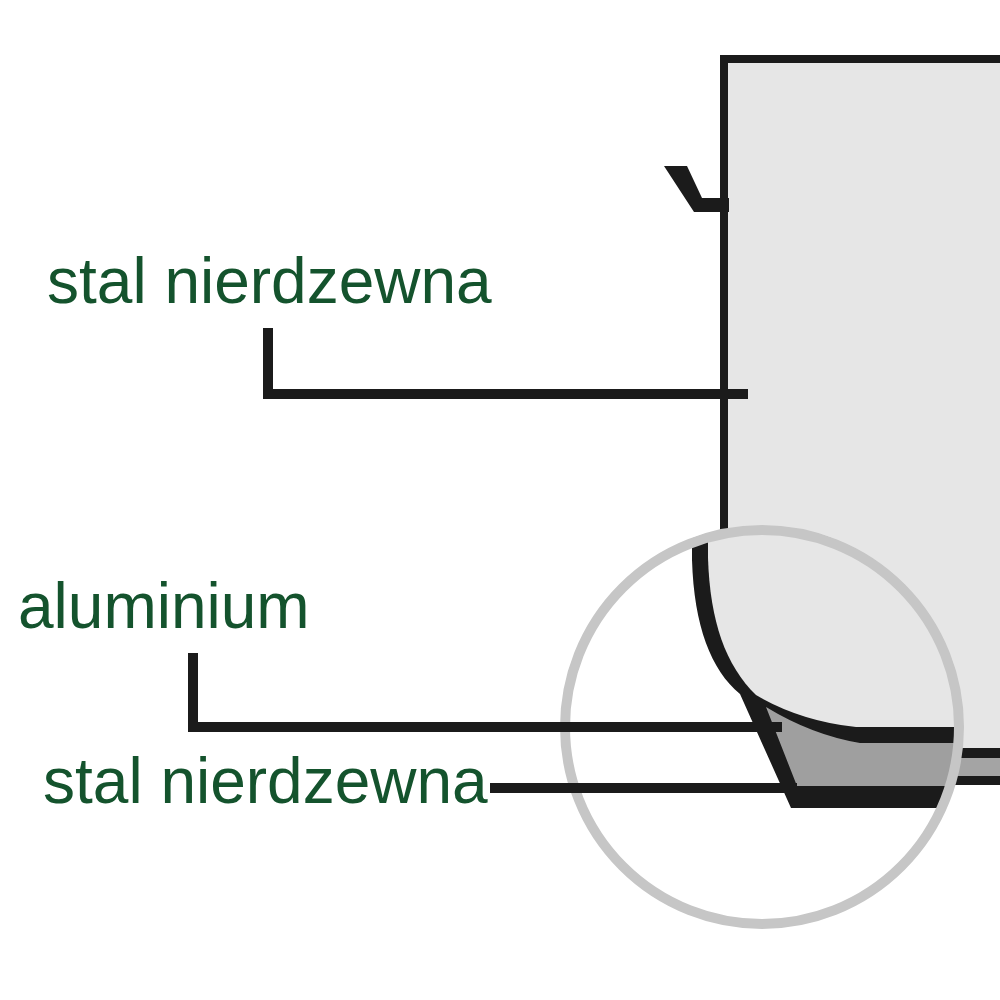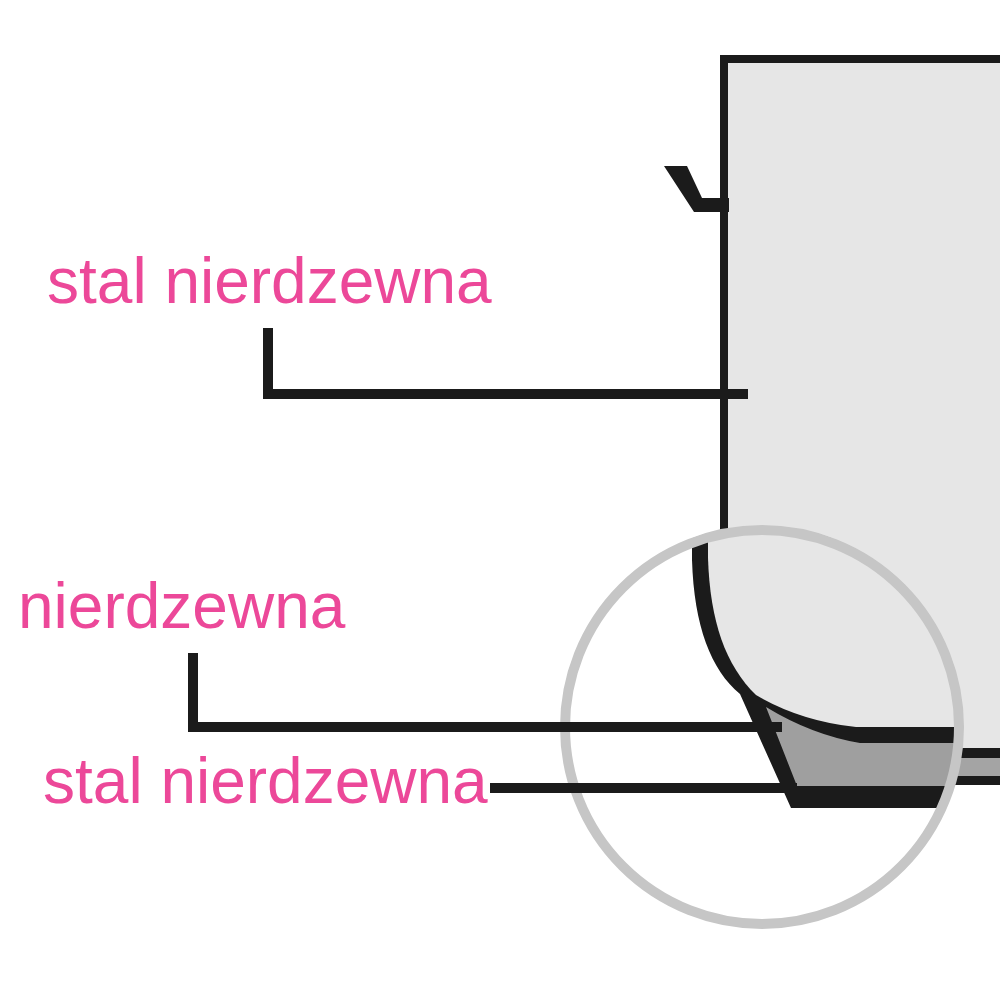--- a/index.html
+++ b/index.html
@@ -13,21 +13,21 @@
   }
   .stage svg {
     position: absolute;
     left: 0; top: 0;
   }
   .mat-label {
     position: absolute;
     font-size: 64px;
     line-height: 62px;
     letter-spacing: 0px;
-    color: #ec4899;
+    color: #14532d;
     white-space: nowrap;
   }
   .label-steel-top   { left: 47px;  top: 250px; }
   .label-aluminium   { left: 18px;  top: 575px; }
   .label-steel-bottom{ left: 43px;  top: 750px; }
 </style>
 </head>
 <body>
 
 <div class="stage">
@@ -67,16 +67,16 @@
 
     <circle cx="762" cy="727" r="197" fill="none" stroke-width="10" stroke="#c6c6c6"></circle>
 
     <path d="M 268,328 L 268,394 L 748,394" fill="none" stroke-width="10" stroke="#1b1b1b"></path>
     <path d="M 193,653 L 193,727 L 782,727" fill="none" stroke-width="10" stroke="#1b1b1b"></path>
     <path d="M 490,788 L 797,788" fill="none" stroke-width="10" stroke="#1b1b1b"></path>
   </svg>
 
   <div class="mat-label label-steel-top">stal nierdzewna</div>
 
-  <div class="mat-label label-aluminium">nierdzewna</div>
+  <div class="mat-label label-aluminium">aluminium</div>
 
   <div class="mat-label label-steel-bottom">stal nierdzewna</div>
 </div>
 
 </body></html>

